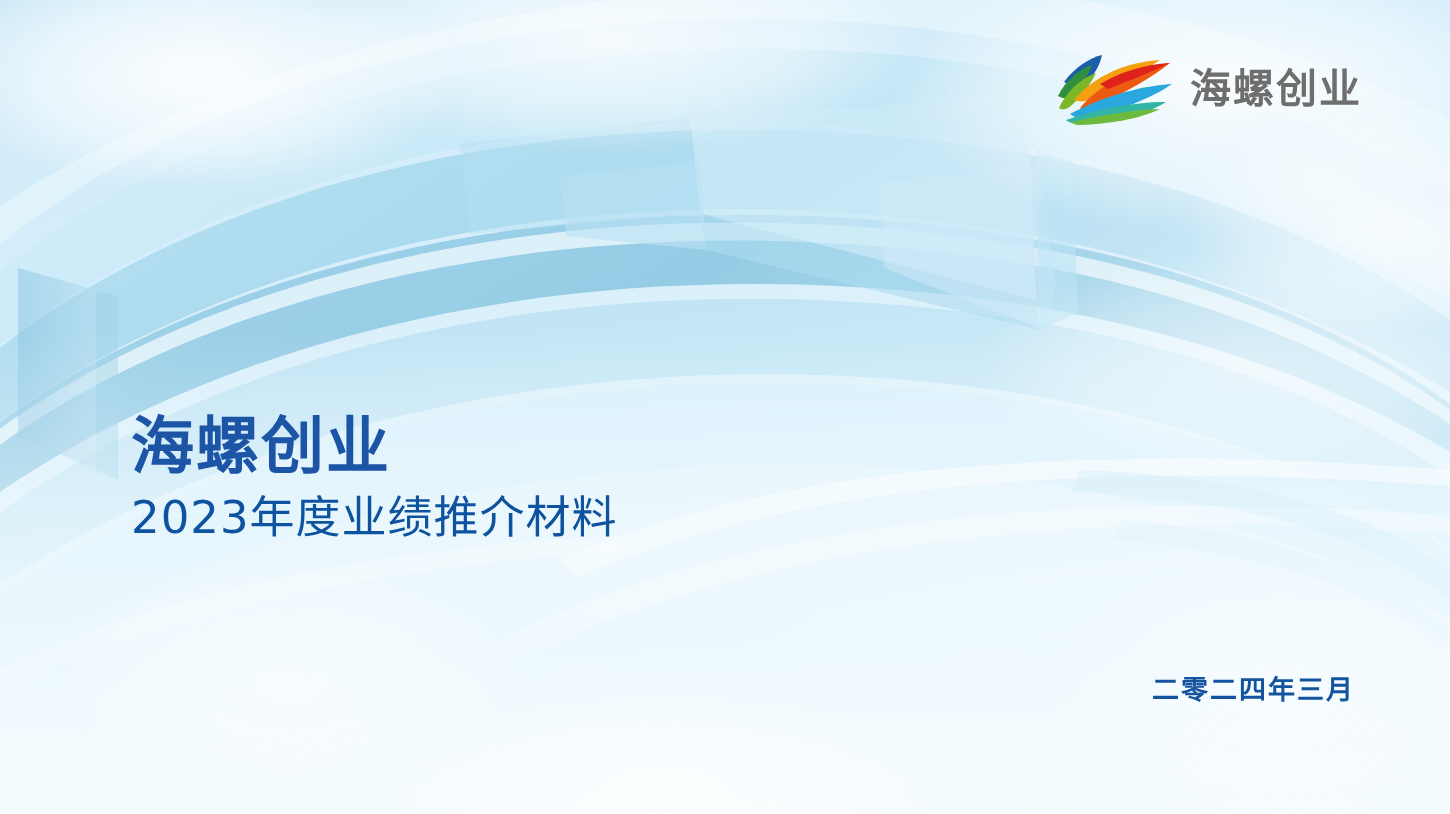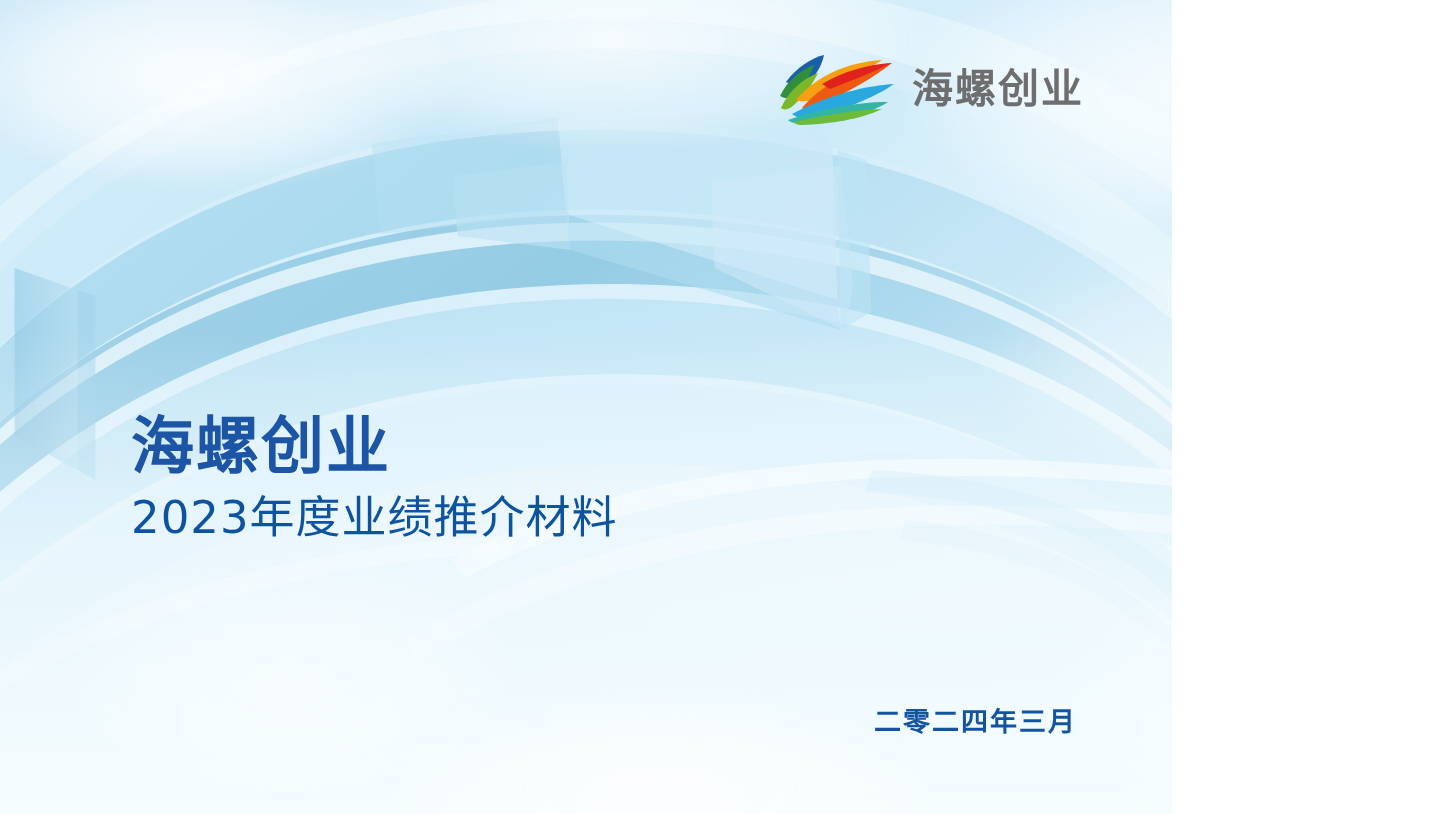--- a/index.html
+++ b/index.html
@@ -4,21 +4,21 @@
 <title>海螺创业 2023年度业绩推介材料</title>
 <style>
   html, body {
     margin: 0;
     padding: 0;
     background: #ffffff;
   }
 
   #slide {
     position: relative;
-    width: 1172px;
+    width: 1450px;
     height: 814px;
     overflow: hidden;
     font-family: "Liberation Sans", "DejaVu Sans", sans-serif;
     background: linear-gradient(170deg, #cfeaf8 0%, #d6eefb 28%, #e1f3fb 55%, #eaf7fd 78%, #f2fbfe 100%);
   }
 
   
   .sky-layer {
     position: absolute;
     inset: 0;
@@ -115,21 +115,20 @@
   .date-text {
     position: absolute;
     right: 95px;
     top: 668px;
     font-family: "DejaVu Sans", "Liberation Sans", sans-serif;
     font-size: 27px;
     font-weight: 700;
     letter-spacing: 2px;
     color: #14549f;
     white-space: nowrap;
-    margin-top: 32px;
   }
 </style>
 </head>
 <body>
 
 <div id="slide">
 
   <div class="architecture">
     <svg viewBox="0 0 1450 814" preserveAspectRatio="none" xmlns="http://www.w3.org/2000/svg">
       <defs>

